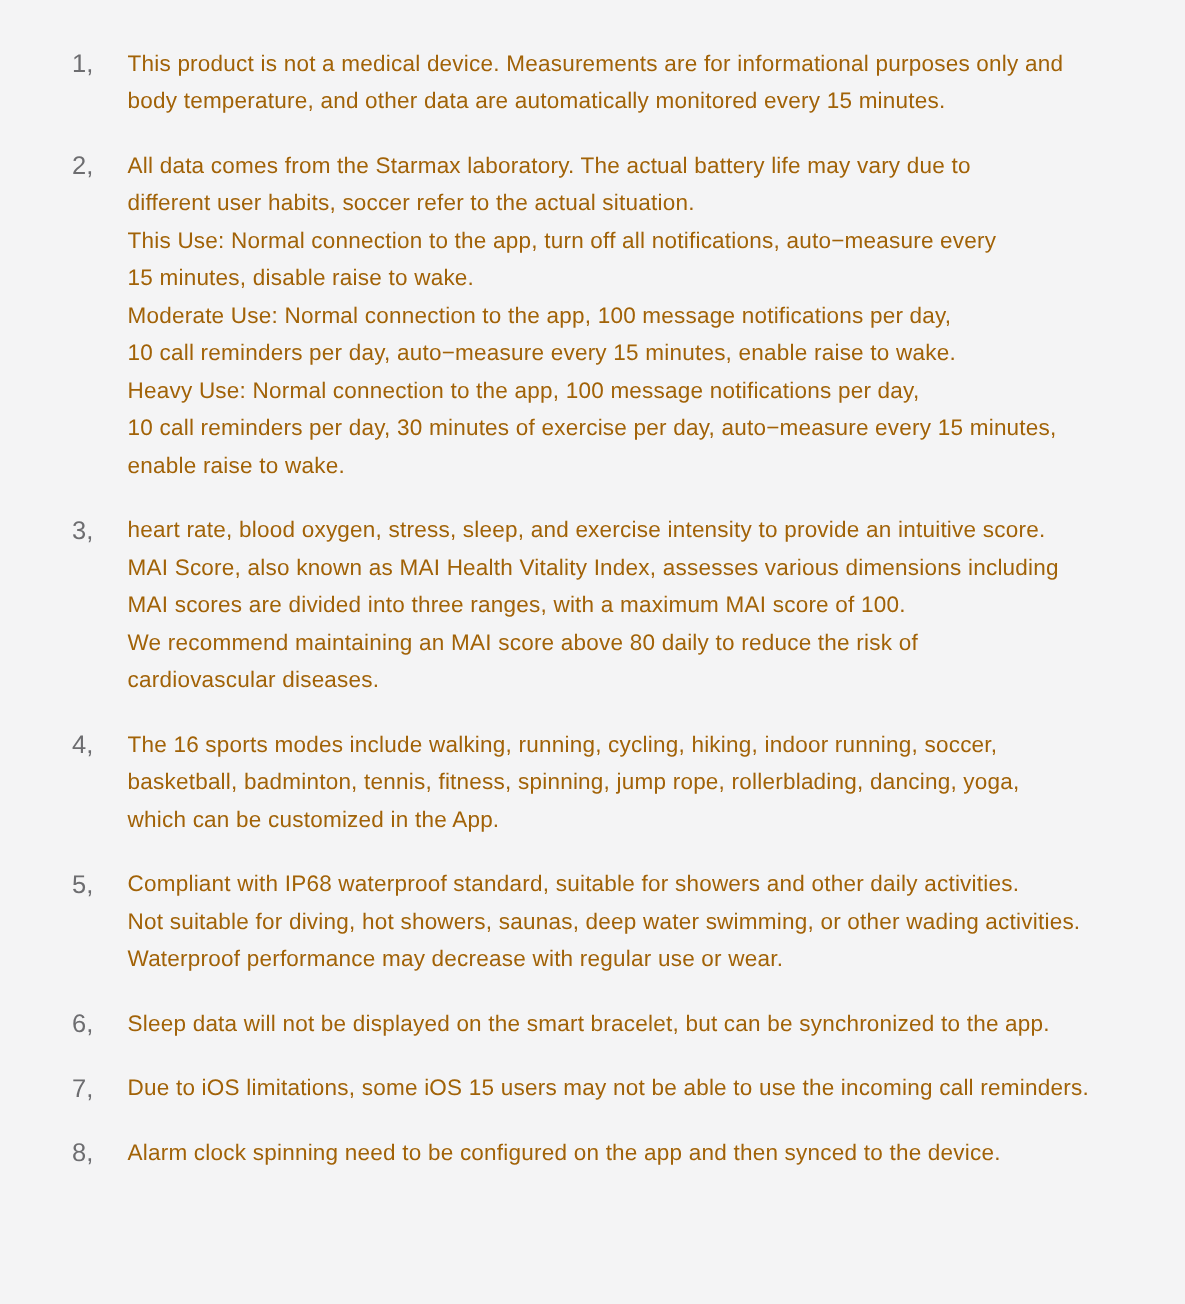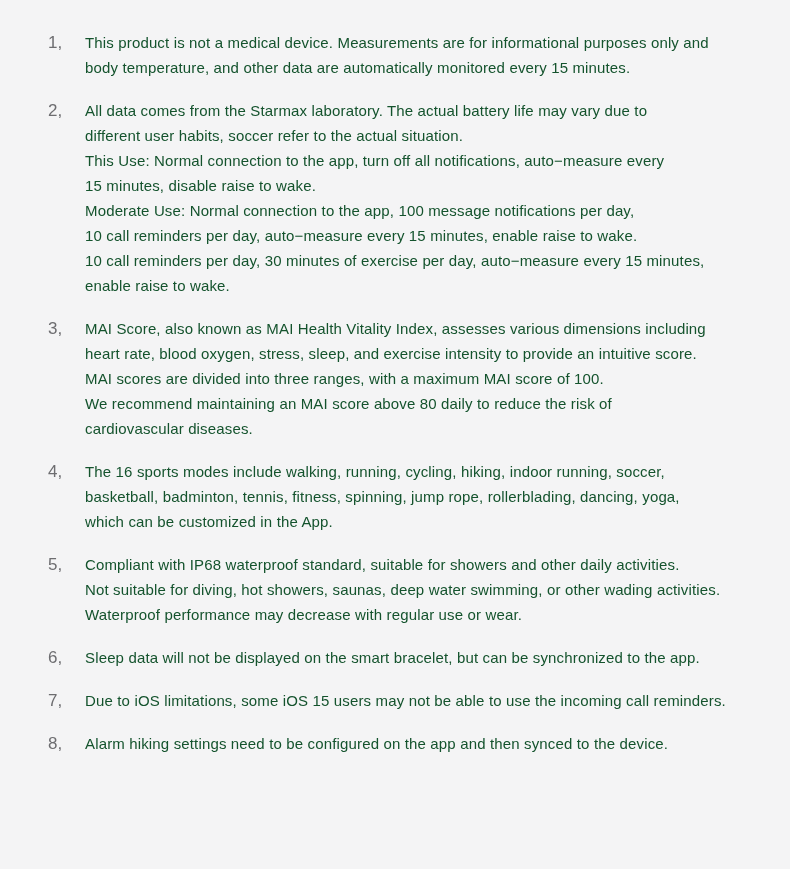--- a/index.html
+++ b/index.html
@@ -43,21 +43,21 @@
   }
   .note-body {
     flex: 1 1 auto;
     min-width: 0;
   }
   .line {
     font-size: 15px;
     line-height: 25px;
     letter-spacing: 0.15px;
     white-space: nowrap;
-    color: #14532d;
+    color: #a16207;
   }
 </style>
 </head>
 <body>
 
 <main class="page">
   <ol class="notes-list" id="notes-list">
   <li class="note">
     <span class="num">1,</span>
     <div class="note-body">
@@ -68,30 +68,31 @@
 
   <li class="note">
     <span class="num">2,</span>
     <div class="note-body">
           <div class="line">All data comes from the Starmax laboratory. The actual battery life may vary due to</div>
           <div class="line">different user habits, soccer refer to the actual situation.</div>
           <div class="line">This Use: Normal connection to the app, turn off all notifications, auto−measure every</div>
           <div class="line">15 minutes, disable raise to wake.</div>
           <div class="line">Moderate Use: Normal connection to the app, 100 message notifications per day,</div>
           <div class="line">10 call reminders per day, auto−measure every 15 minutes, enable raise to wake.</div>
+          <div class="line">Heavy Use: Normal connection to the app, 100 message notifications per day,</div>
           <div class="line">10 call reminders per day, 30 minutes of exercise per day, auto−measure every 15 minutes,</div>
           <div class="line">enable raise to wake.</div>
         </div>
   </li>
 
   <li class="note">
     <span class="num">3,</span>
     <div class="note-body">
+          <div class="line">heart rate, blood oxygen, stress, sleep, and exercise intensity to provide an intuitive score.</div>
           <div class="line">MAI Score, also known as MAI Health Vitality Index, assesses various dimensions including</div>
-          <div class="line">heart rate, blood oxygen, stress, sleep, and exercise intensity to provide an intuitive score.</div>
           <div class="line">MAI scores are divided into three ranges, with a maximum MAI score of 100.</div>
           <div class="line">We recommend maintaining an MAI score above 80 daily to reduce the risk of</div>
           <div class="line">cardiovascular diseases.</div>
         </div>
   </li>
 
   <li class="note">
     <span class="num">4,</span>
     <div class="note-body">
           <div class="line">The 16 sports modes include walking, running, cycling, hiking, indoor running, soccer,</div>
@@ -119,17 +120,17 @@
   <li class="note">
     <span class="num">7,</span>
     <div class="note-body">
           <div class="line">Due to iOS limitations, some iOS 15 users may not be able to use the incoming call reminders.</div>
         </div>
   </li>
 
   <li class="note">
     <span class="num">8,</span>
     <div class="note-body">
-          <div class="line">Alarm hiking settings need to be configured on the app and then synced to the device.</div>
+          <div class="line">Alarm clock spinning need to be configured on the app and then synced to the device.</div>
         </div>
   </li>
 </ol>
 </main>
 
 </body></html>

